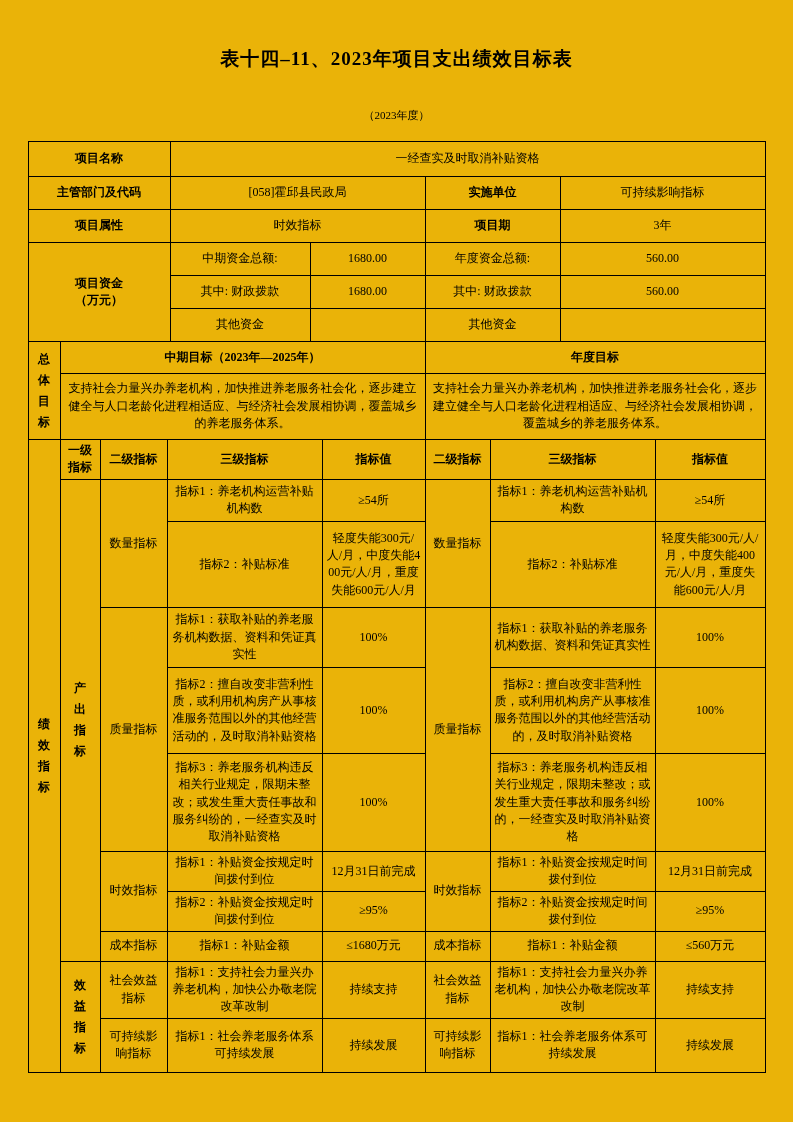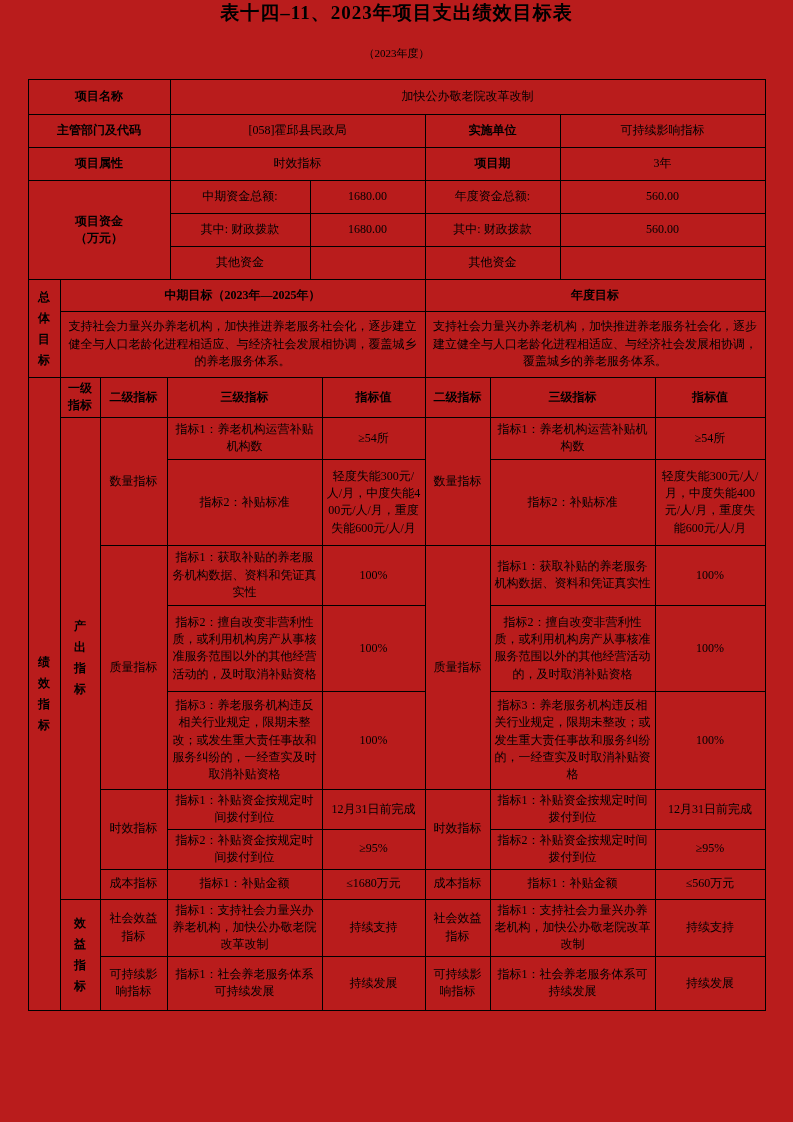--- a/index.html
+++ b/index.html
@@ -5,33 +5,34 @@
   * { box-sizing: border-box; margin: 0; padding: 0; }
   html, body { background: #ffffff; }
   body {
     font-family: "Liberation Serif", "DejaVu Serif", serif;
     color: #000;
   }
   .page {
     width: 793px;
     height: 1122px;
     margin: 0 auto;
-    background: #b91c1c;
+    background: #eab308;
+    padding-top: 46px;
     overflow: hidden;
   }
   .title {
     text-align: center;
     font-size: 19px;
     font-weight: bold;
     letter-spacing: 1px;
   }
   .subtitle {
     text-align: center;
     font-size: 11px;
-    margin-top: 20px;
+    margin-top: 36px;
   }
   table.tbl {
     border-collapse: collapse;
     width: 737px;
     margin: 0 auto;
     table-layout: fixed;
     font-size: 12px;
   }
   table.first { margin-top: 18px; }
   table.mt { margin-top: -1px; }
@@ -71,21 +72,21 @@
     <colgroup>
       <col style="width:142px">
         <col style="width:140px">
         <col style="width:115px">
         <col style="width:135px">
         <col style="width:205px">
     </colgroup>
     <tbody>
         <tr style="height:35px">
       <td class="lbl">项目名称</td>
-      <td colspan="4">加快公办敬老院改革改制</td>
+      <td colspan="4">一经查实及时取消补贴资格</td>
     </tr>
     <tr style="height:33px">
       <td class="lbl">主管部门及代码</td>
       <td colspan="2">[058]霍邱县民政局</td>
       <td class="lbl">实施单位</td>
       <td>可持续影响指标</td>
     </tr>
     <tr style="height:33px">
       <td class="lbl">项目属性</td>
       <td colspan="2">时效指标</td>

